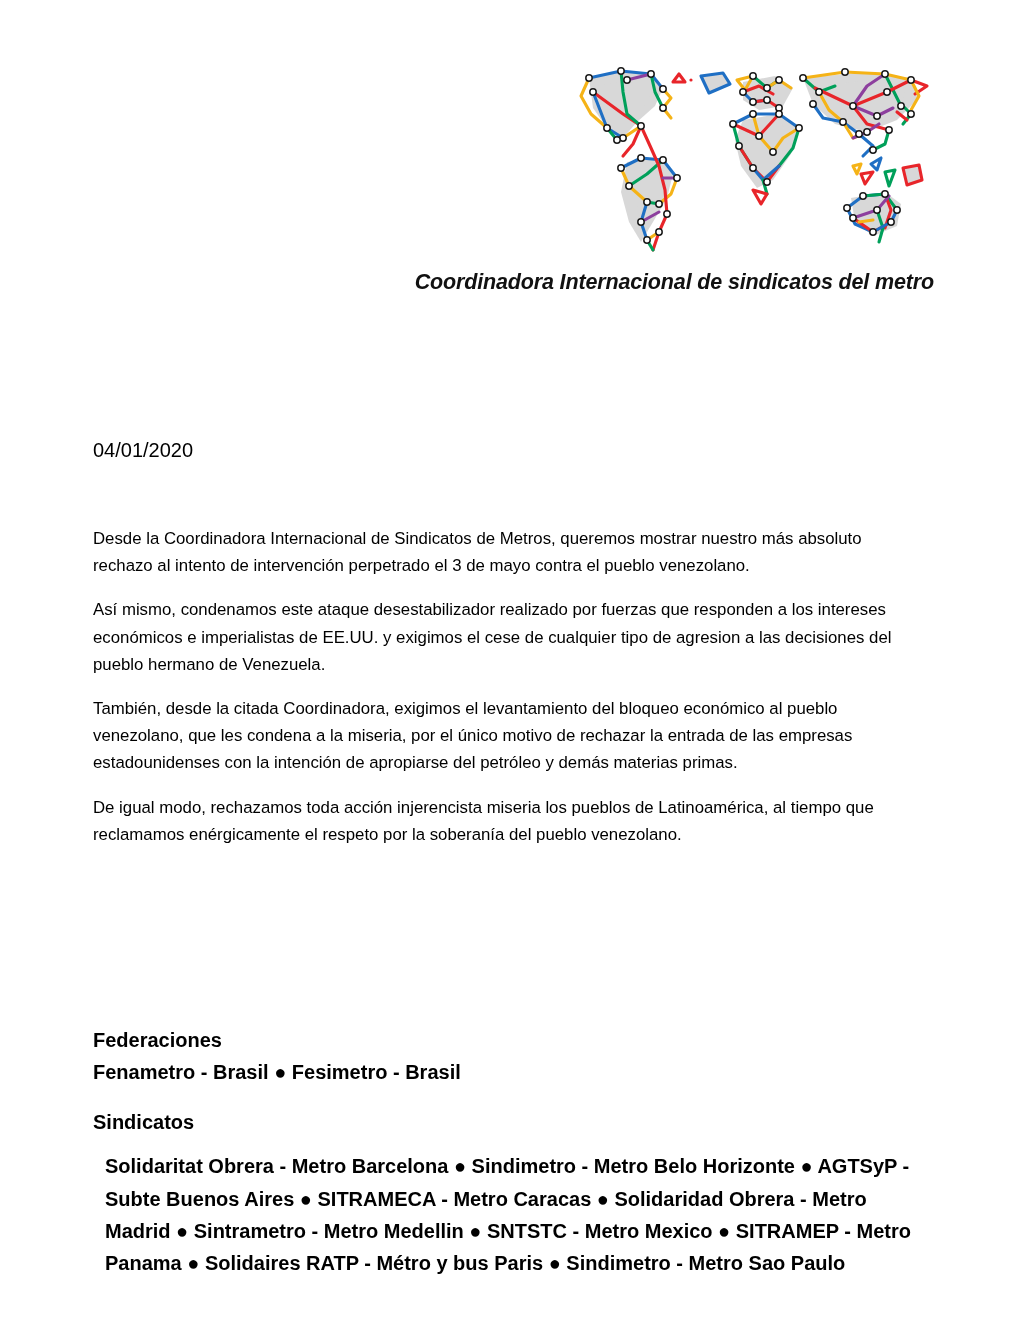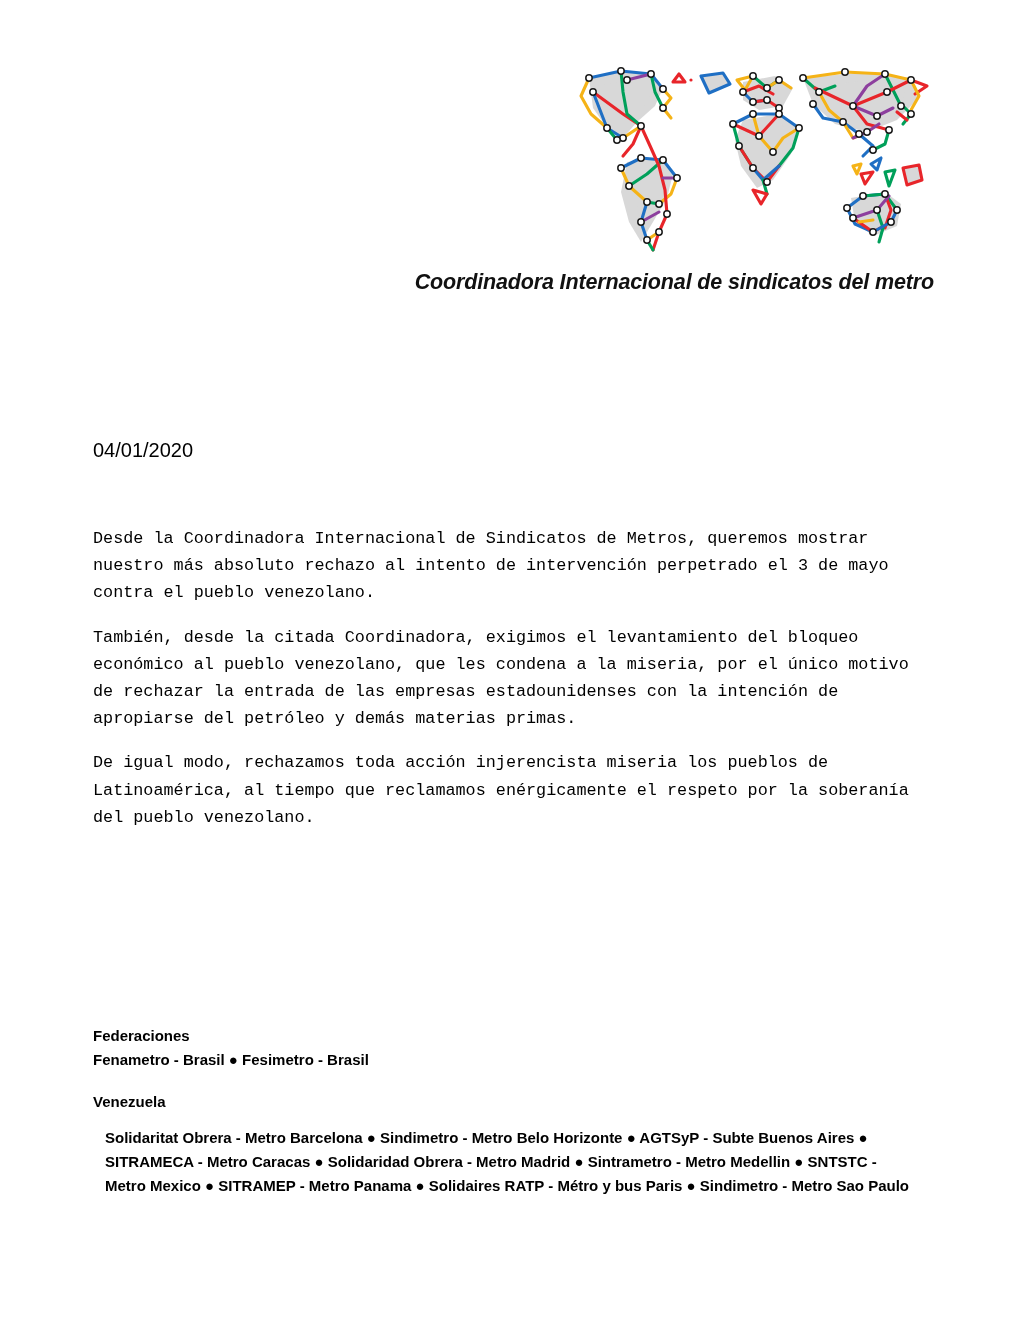--- a/index.html
+++ b/index.html
@@ -89,31 +89,30 @@
 
   .body-block {
     padding-top: 61px;
   }
 
   .para {
     font-size: 16.8px;
     line-height: 1.62;
     margin: 0 8px 17px 0;
     text-align: left;
-    font-family: Liberation Mono, monospace;
   }
   .para:last-child { margin-bottom: 0; }
 
   
   .signatures {
     position: absolute;
     left: 93px;
     top: 1024px;
     width: 836px;
-    font-size: 15px;
+    font-size: 20px;
     font-weight: bold;
     line-height: 1.62;
   }
 
   .sig-group { margin-bottom: 17px; }
   .sig-group:last-child { margin-bottom: 0; }
 
   .sig-heading { margin: 0; }
   .sig-line { margin: 0; }
   .sig-list { margin: 12px; }
@@ -323,31 +322,32 @@
     <div class="tagline">Coordinadora Internacional de sindicatos del metro</div>
   </div>
 
   <div class="content">
 
     <p class="doc-date">04/01/2020</p>
 
 
     <div class="body-block">
       <p class="para">Desde la Coordinadora Internacional de Sindicatos de Metros, queremos mostrar nuestro más absoluto rechazo al intento de intervención perpetrado el 3 de mayo contra el pueblo venezolano.</p>
+      <p class="para">Así mismo, condenamos este ataque desestabilizador realizado por fuerzas que responden a los intereses económicos e imperialistas de EE.UU. y exigimos el cese de cualquier tipo de agresion a las decisiones del pueblo hermano de Venezuela.</p>
       <p class="para">También, desde la citada Coordinadora, exigimos el levantamiento del bloqueo económico al pueblo venezolano, que les condena a la miseria, por el único motivo de rechazar la entrada de las empresas estadounidenses con la intención de apropiarse del petróleo y demás materias primas.</p>
       <p class="para">De igual modo, rechazamos toda acción injerencista miseria los pueblos de Latinoamérica, al tiempo que reclamamos enérgicamente el respeto por la soberanía del pueblo venezolano.</p>
     </div>
   </div>
 
   <div class="signatures">
 
     <div class="sig-group">
       <p class="sig-heading">Federaciones</p>
       <p class="sig-line">Fenametro - Brasil ● Fesimetro - Brasil</p>
     </div>
 
     <div class="sig-group">
-      <p class="sig-heading">Venezuela</p>
+      <p class="sig-heading">Sindicatos</p>
       <p class="sig-list">Solidaritat Obrera - Metro Barcelona ● Sindimetro - Metro Belo Horizonte ● AGTSyP - Subte Buenos Aires ● SITRAMECA - Metro Caracas ● Solidaridad Obrera - Metro Madrid ● Sintrametro - Metro Medellin ● SNTSTC - Metro Mexico ● SITRAMEP - Metro Panama ● Solidaires RATP - Métro y bus Paris ● Sindimetro - Metro Sao Paulo</p>
     </div>
   </div>
 
 </div>
 
 </body></html>

